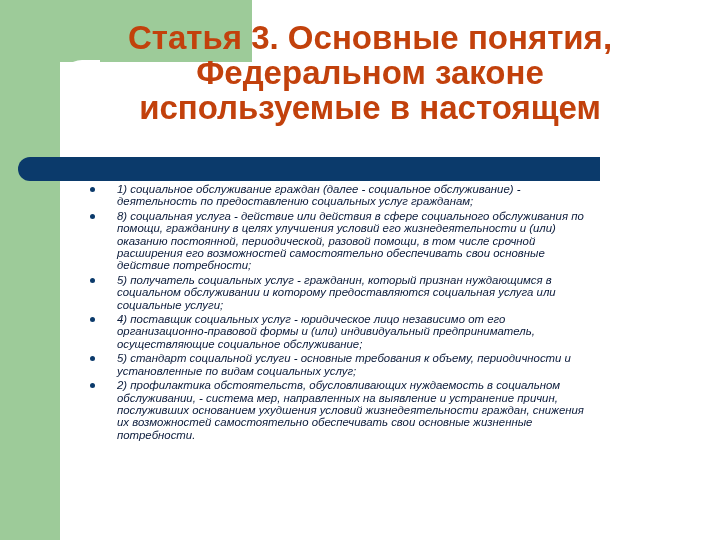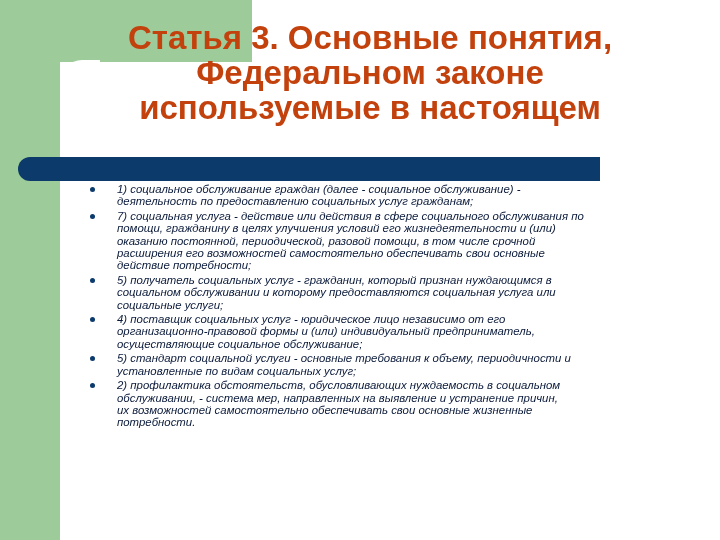--- a/index.html
+++ b/index.html
@@ -101,21 +101,21 @@
 <div class="bar"></div>
 
 <ul class="content">
   <li class="item">
     <span class="bullet"></span>
     <span class="line">1) социальное обслуживание граждан (далее - социальное обслуживание) -</span>
     <span class="line">деятельность по предоставлению социальных услуг гражданам;</span>
   </li>
   <li class="item">
     <span class="bullet"></span>
-    <span class="line">7) социальная услуга - действие или действия в сфере социального обслуживания по</span>
+    <span class="line">8) социальная услуга - действие или действия в сфере социального обслуживания по</span>
     <span class="line">помощи, гражданину в целях улучшения условий его жизнедеятельности и (или)</span>
     <span class="line">оказанию постоянной, периодической, разовой помощи, в том числе срочной</span>
     <span class="line">расширения его возможностей самостоятельно обеспечивать свои основные</span>
     <span class="line">действие потребности;</span>
   </li>
   <li class="item">
     <span class="bullet"></span>
     <span class="line">5) получатель социальных услуг - гражданин, который признан нуждающимся в</span>
     <span class="line">социальном обслуживании и которому предоставляются социальная услуга или</span>
     <span class="line">социальные услуги;</span>
@@ -128,16 +128,17 @@
   </li>
   <li class="item">
     <span class="bullet"></span>
     <span class="line">5) стандарт социальной услуги - основные требования к объему, периодичности и</span>
     <span class="line">установленные по видам социальных услуг;</span>
   </li>
   <li class="item">
     <span class="bullet"></span>
     <span class="line">2) профилактика обстоятельств, обусловливающих нуждаемость в социальном</span>
     <span class="line">обслуживании, - система мер, направленных на выявление и устранение причин,</span>
+    <span class="line">послуживших основанием ухудшения условий жизнедеятельности граждан, снижения</span>
     <span class="line">их возможностей самостоятельно обеспечивать свои основные жизненные</span>
     <span class="line">потребности.</span>
   </li>
 </ul>
 
 </body></html>

